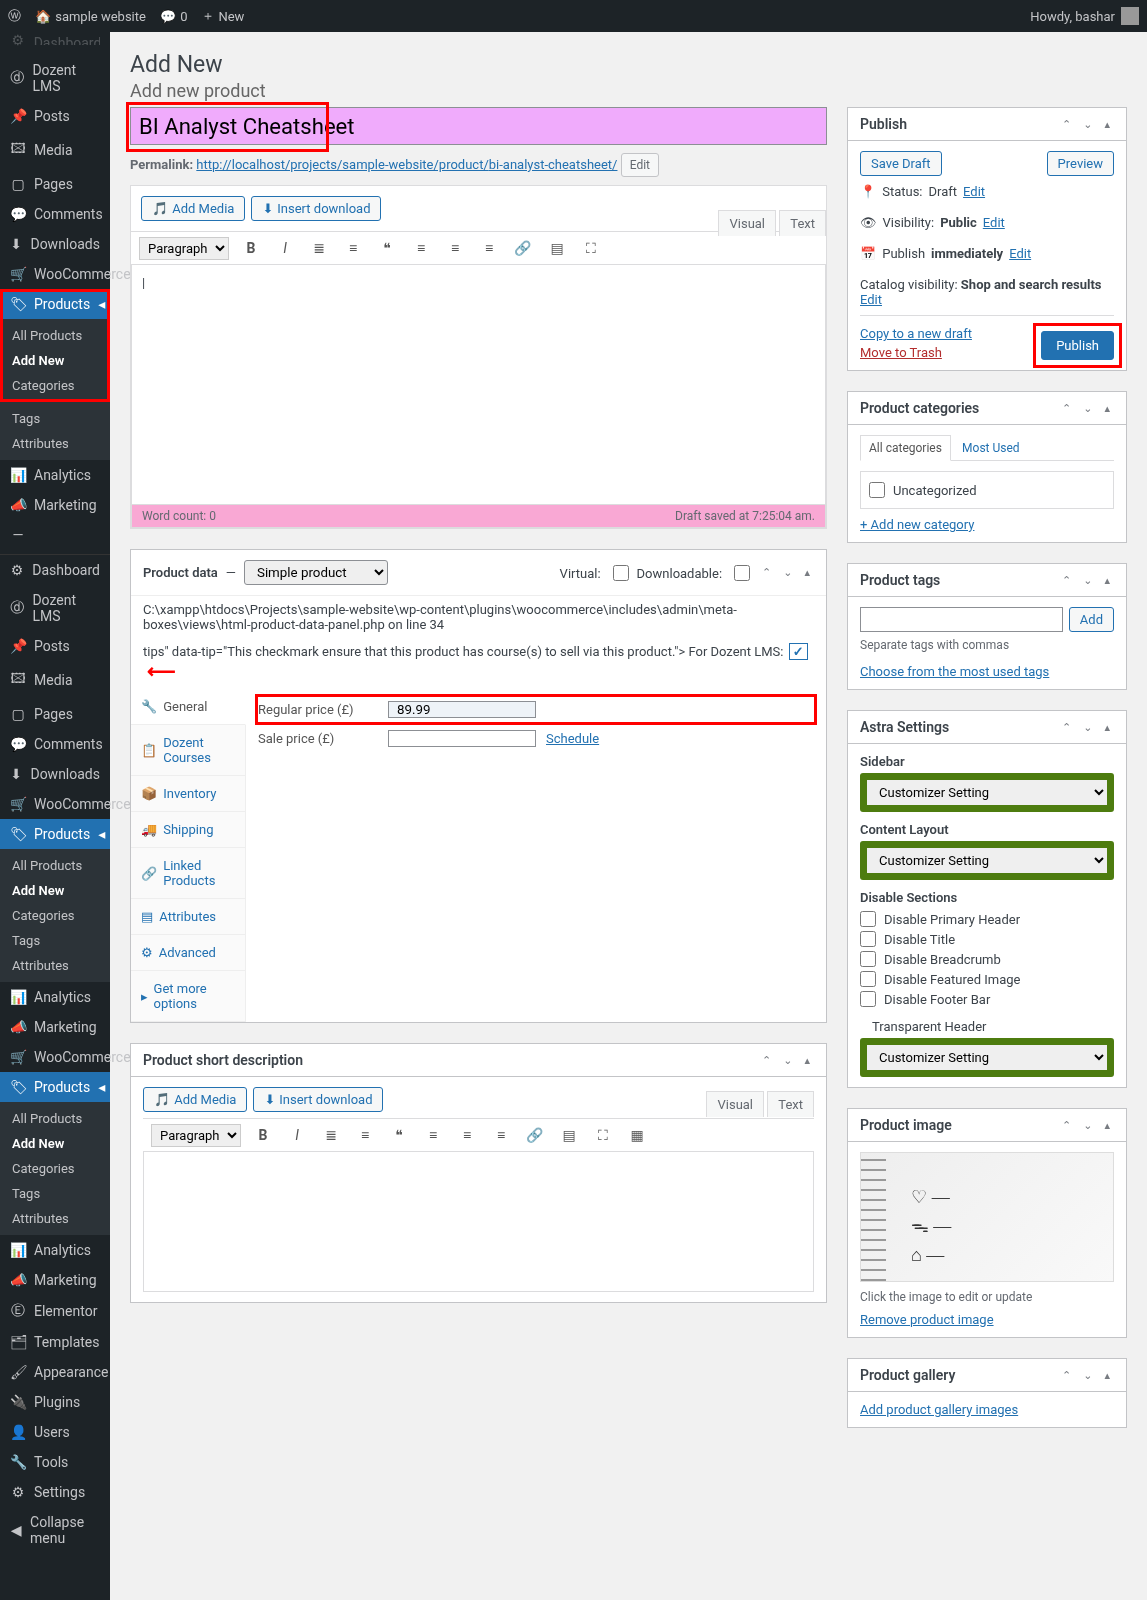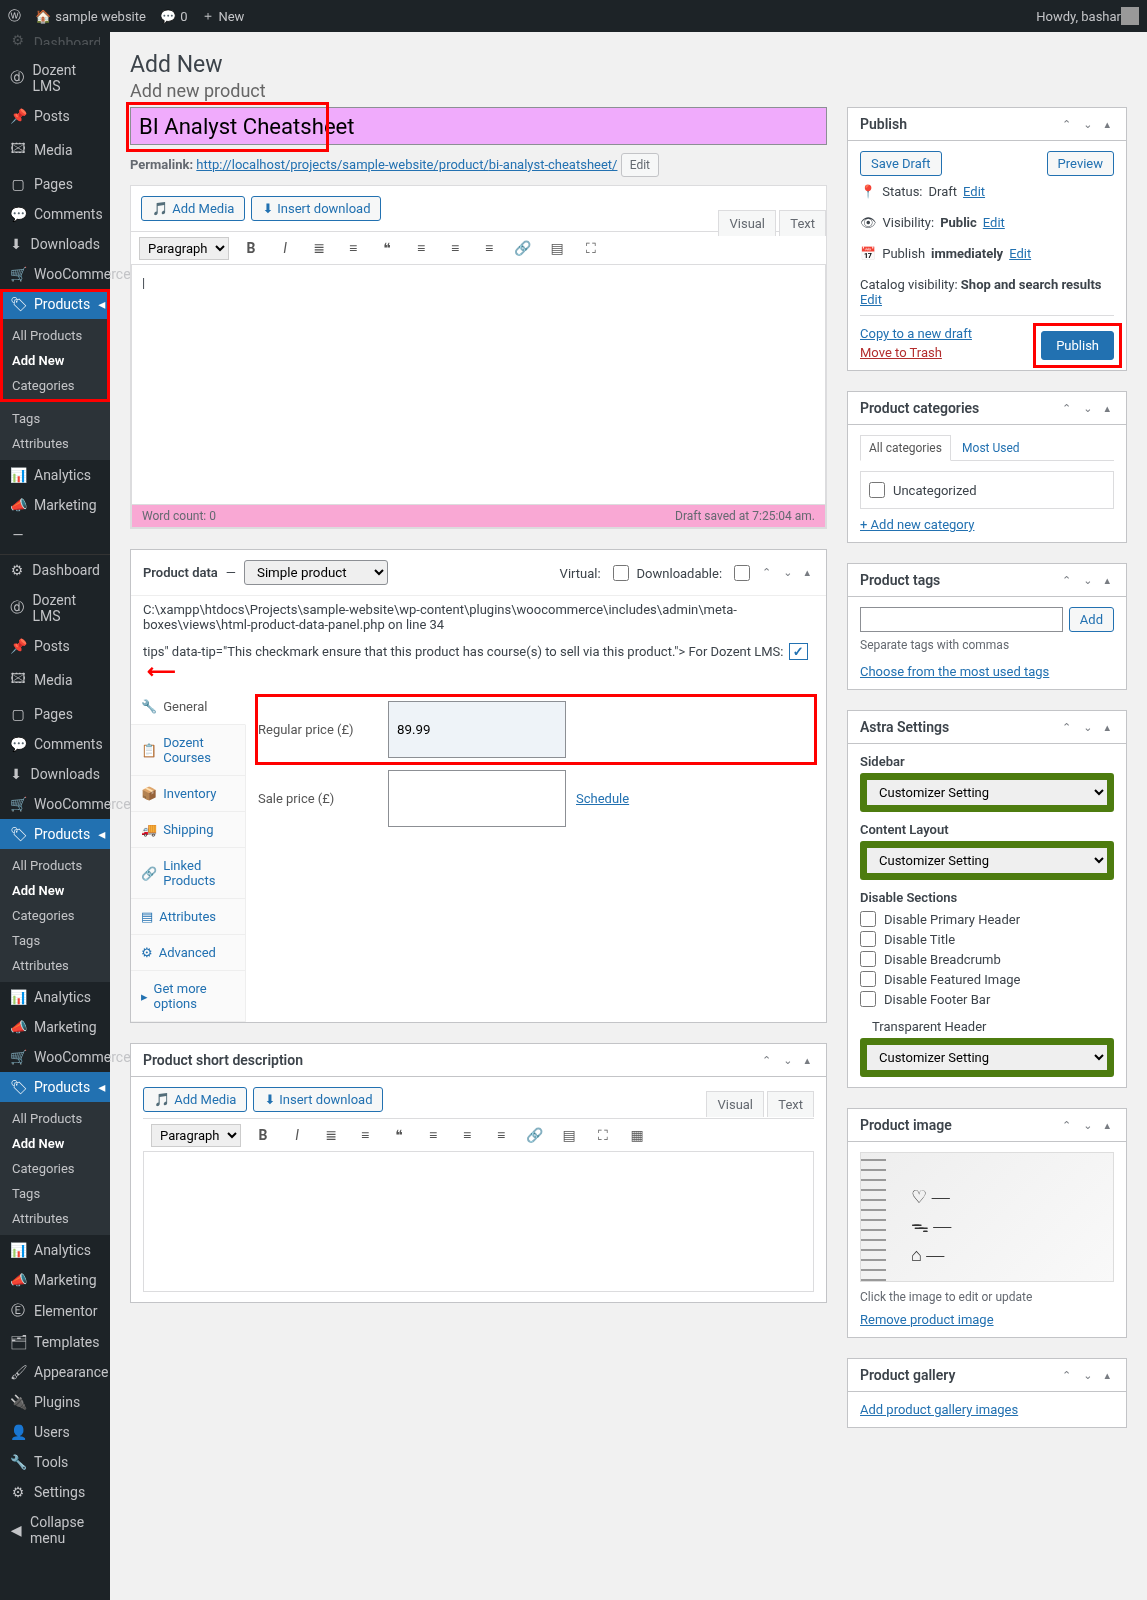--- a/index.html
+++ b/index.html
@@ -1,20 +1,20 @@
 <!DOCTYPE html>
 <html><head>
 <meta charset="utf-8">
 <style>
 * { box-sizing: border-box; margin: 0; padding: 0; font-family: -apple-system, BlinkMacSystemFont, "Segoe UI", Roboto, sans-serif; }
 body { background: #f1f1f1; font-size: 13px; color: #3c434a; }
 .toolbar { background: #1d2327; color: #c3c4c7; height: 32px; display: flex; align-items: center; padding: 0 8px; justify-content: space-between; }
 .toolbar-left { display: flex; align-items: center; gap: 14px; }
 .toolbar-item { display: flex; align-items: center; gap: 4px; font-size: 13px; cursor: pointer; }
-.toolbar-right { display: flex; align-items: center; font-size: 13px; }
+.toolbar-right { display: flex; align-items: center; gap: 6px; font-size: 13px; }
 
 .main-wrap { display: flex; }
 .sidebar { width: 110px; background: #1d2327; color: #c3c4c7; min-height: calc(100vh - 32px); flex-shrink: 0; }
 .sidebar-item { padding: 7px 10px; display: flex; align-items: center; gap: 8px; cursor: pointer; font-size: 14px; }
 .sidebar-item.active { background: #2271b1; color: #fff; }
 .sidebar-sub { background: #2c3338; padding: 4px 0; }
 .sidebar-sub-item { padding: 5px 12px; font-size: 13px; color: #c3c4c7; cursor: pointer; }
 .sidebar-sub-item.active { color: #fff; font-weight: 600; }
 .sidebar-sep { height: 5px; background: #1d2327; border-bottom: 1px solid #333; }
 .highlight-red { position: relative; }
@@ -61,21 +61,21 @@
 .lms-check { border: 1px solid #2271b1; padding: 0 3px; color: #2271b1; font-weight: bold; margin-left: 2px; }
 .red-arrow { color: #ff0000; font-size: 20px; font-weight: bold; margin-left: 4px; }
 
 .product-data-body { display: flex; }
 .product-tabs { width: 115px; border-right: 1px solid #eee; background: #fafafa; }
 .product-tab { padding: 10px 10px; font-size: 13px; color: #2271b1; cursor: pointer; display: flex; align-items: center; gap: 6px; border-bottom: 1px solid #eee; }
 .product-tab.active { background: #fff; color: #555; border-right: 1px solid #fff; margin-right: -1px; }
 .product-panel { flex: 1; padding: 12px; }
 .form-row { display: flex; align-items: center; gap: 10px; margin-bottom: 12px; }
 .form-row label { width: 120px; font-size: 13px; color: #555; }
-.form-row input[type=text] { width: 178px; padding: 20px 8px; border: 1px solid #8c8f94; }
+.form-row input[type=text] { width: 148px; padding: 0 8px; border: 1px solid #8c8f94; }
 .price-highlight { position: relative; }
 .price-highlight::after { content: ''; position: absolute; inset: -7px -3px; border: 3px solid #ff0000; pointer-events: none; }
 
 .publish-btn { background: #2271b1; color: #fff; border: 1px solid #2271b1; padding: 6px 14px; border-radius: 3px; cursor: pointer; font-size: 13px; }
 .publish-highlight { position: relative; display: inline-block; }
 .publish-highlight::after { content: ''; position: absolute; inset: -8px; border: 3px solid #ff0000; pointer-events: none; }
 .button-sec { border: 1px solid #2271b1; color: #2271b1; background: #f6f7f7; padding: 4px 10px; border-radius: 3px; cursor: pointer; font-size: 13px; }
 
 .pub-section { padding: 8px 0; font-size: 13px; display: flex; align-items: center; gap: 6px; }
 .pub-section a { color: #2271b1; text-decoration: underline; cursor: pointer; }

